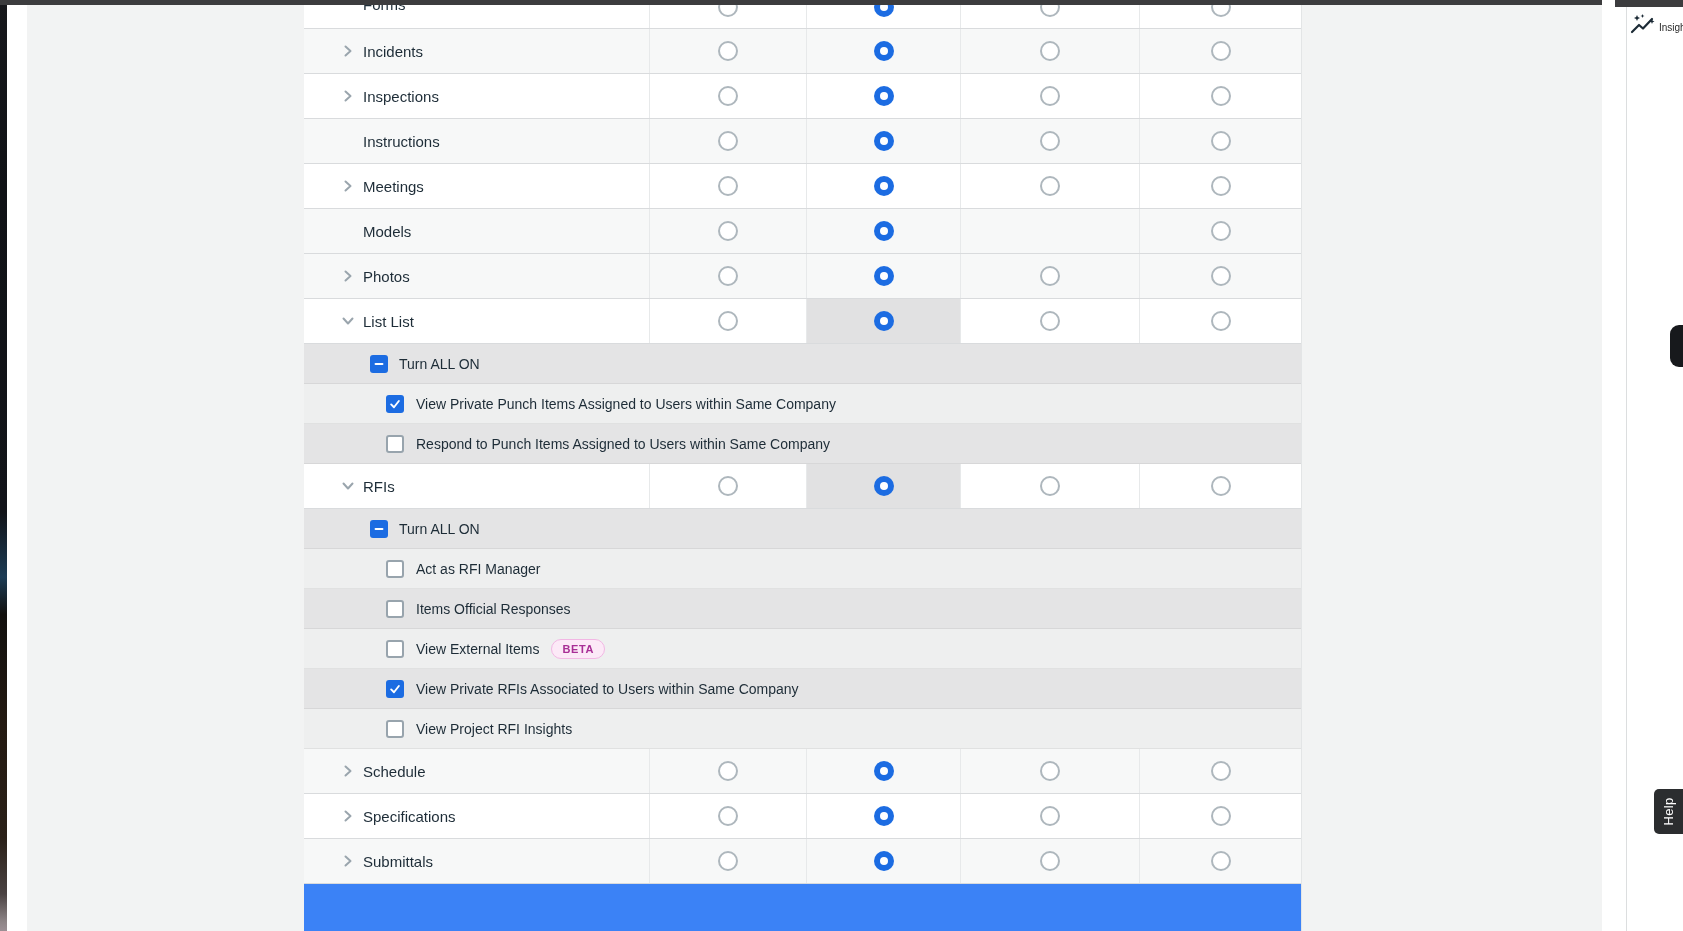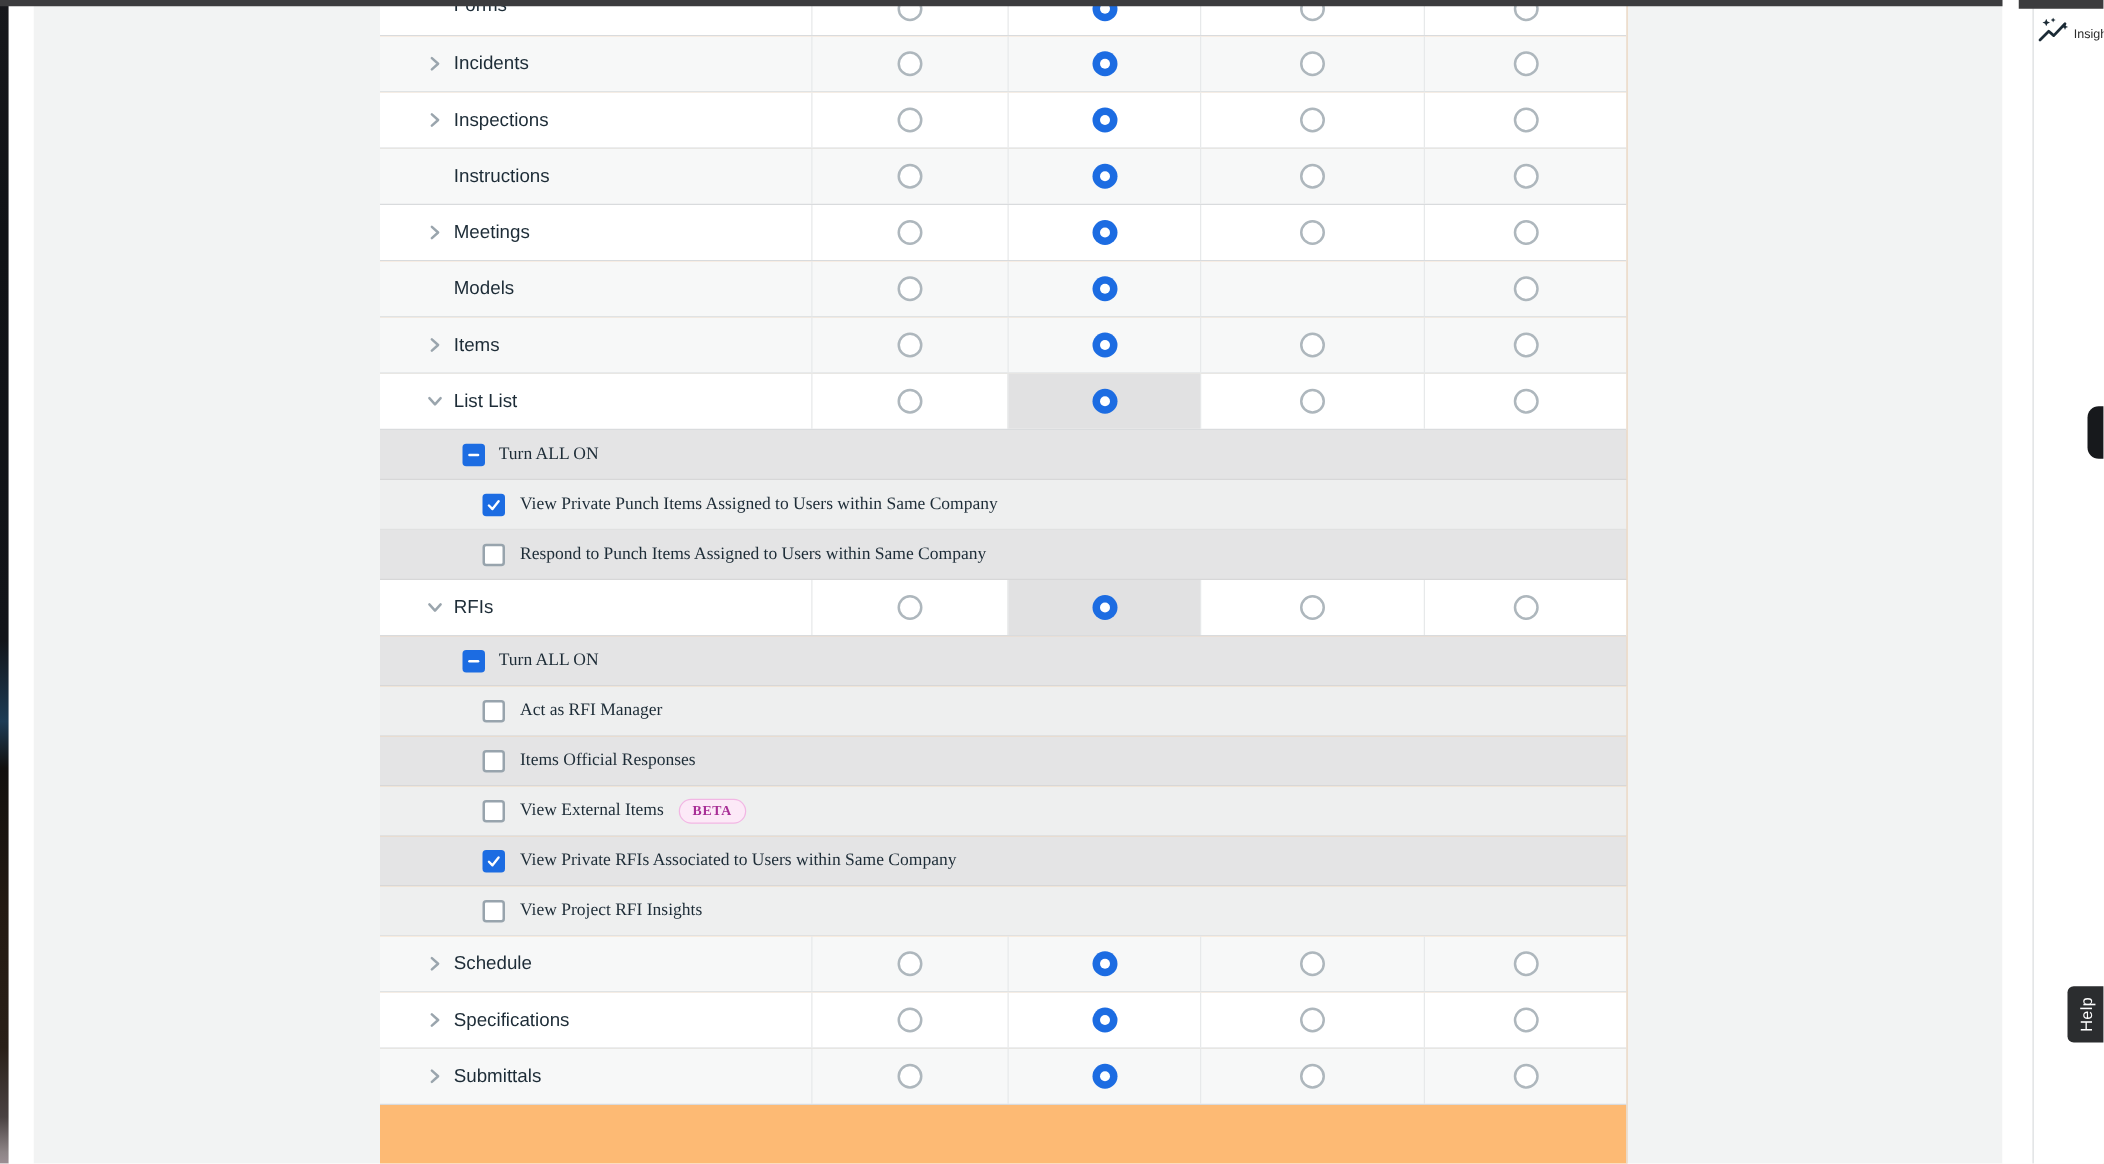--- a/index.html
+++ b/index.html
@@ -12,21 +12,21 @@
     background:linear-gradient(#17181c 0%,#101216 20%,#121419 55%,#1d3c55 62%,#12100e 66%,#241a12 78%,#2a2018 90%,#4a4242 96%,#8d8486 99%,#9b8f94 100%);}
   #left-gutter{position:absolute;left:7px;top:0;width:20px;height:931px;background:#ffffff;}
   #content-bg{position:absolute;left:27px;top:0;width:1575px;height:931px;background:#f2f3f3;}
   #scroll-gutter{position:absolute;left:1602px;top:0;width:24px;height:931px;background:#ffffff;}
   
   .topbar{position:absolute;top:0;background:#3c3c3e;z-index:30;}
   #topbar-main{left:0;width:1602px;height:5px;}
   #topbar-right{left:1615px;width:68px;height:7px;}
 
   
-  #perm-table{position:absolute;left:304px;top:0;width:998px;height:931px;background:#fdba74;
+  #perm-table{position:absolute;left:304px;top:0;width:998px;height:931px;background:#3b82f6;
     border-right:1px solid #e3e5e6;box-sizing:border-box;}
   .row{position:relative;box-sizing:border-box;}
   .row.tool{height:45px;border-bottom:1px solid #d9dbdd;}
   .row.sub{height:40px;border-bottom:1px solid rgba(0,0,0,0.055);}
   .row.bg-white{background:#ffffff;}
   .row.bg-gray{background:#f7f8f8;}
   .row.shade-dark{background:#e4e4e5;}
   .row.shade-light{background:#eeefef;}
   .row.partial{height:29px;}
 
@@ -53,21 +53,21 @@
 
   .cb{width:18px;height:18px;border-radius:3px;box-sizing:border-box;cursor:pointer;
     display:flex;align-items:center;justify-content:center;flex:none;}
   .cb.unchecked{background:#ffffff;border:2px solid #98a4ad;}
   .cb.checked,.cb.indeterminate{background:#1c6ce2;}
 
   .sub .cb{position:absolute;top:50%;transform:translateY(-50%);}
   .sub.turnall .cb{left:66px;}
   .sub.item .cb{left:82px;}
   .sub-label{position:absolute;top:50%;transform:translateY(-50%);font-size:14px;color:#1d2c37;
-    white-space:nowrap;display:flex;align-items:center;font-family:Liberation Serif, serif;}
+    white-space:nowrap;display:flex;align-items:center;}
   .sub.turnall .sub-label{left:95px;}
   .sub.item .sub-label{left:112px;}
 
   .badge-beta{display:inline-block;margin-left:12px;padding:3px 10px 2px 10px;border-radius:11px;
     font-size:11px;font-weight:bold;letter-spacing:.6px;
     color:#a82f96;background:#fce9f7;border:1px solid #f2b7e4;line-height:13px;}
 
   
   #right-rail{position:absolute;left:1626px;top:0;width:57px;height:931px;background:#ffffff;
     border-left:1px solid #dcdedf;box-sizing:border-box;}
@@ -204,21 +204,21 @@
         <div class="cell c3">
           <span class="radio off"></span>
         </div>
       </div>
       <div class="row tool bg-gray">
         <span class="chev">
           <svg width="14" height="14" viewBox="0 0 14 14">
             <path d="M4.5 2.5 L9.5 7 L4.5 11.5" stroke="#9aa5ad" stroke-width="2" fill="none" stroke-linecap="round" stroke-linejoin="round"></path>
           </svg>
         </span>
-        <span class="tool-label">Items</span>
+        <span class="tool-label">Photos</span>
         <div class="cell c0">
           <span class="radio off"></span>
         </div>
         <div class="cell c1">
           <span class="radio on">
             <span class="dot"></span>
           </span>
         </div>
         <div class="cell c2">
           <span class="radio off"></span>

